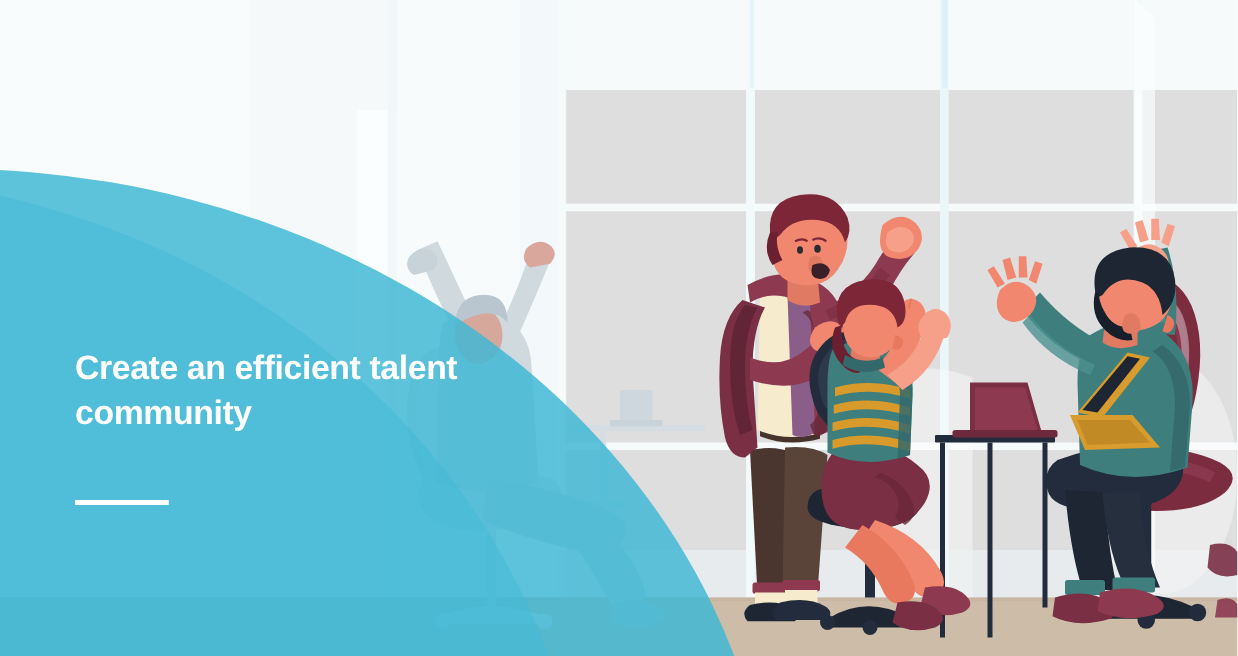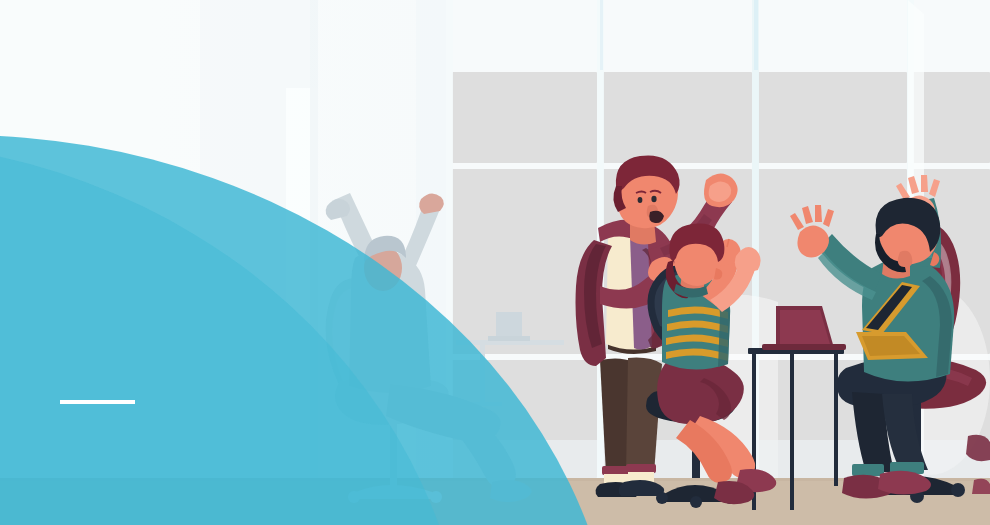--- a/index.html
+++ b/index.html
@@ -158,20 +158,24 @@
       </clipPath>
     </defs>
     <g clip-path="url(#stageClip)">
 
       <ellipse cx="-40" cy="700" rx="660" ry="565" fill="#3FB8D4" opacity="0.84"></ellipse>
 
       <ellipse cx="-150" cy="700" rx="620" ry="560" fill="#44BAD6" opacity="0.55"></ellipse>
     </g>
   </svg>
 
+  <div id="headline-block">
+    <h1 id="headline">Create an efficient talent
+community</h1>
+  </div>
   <div id="headline-rule"></div>
 
   <svg class="layer" viewBox="0 0 990 525" width="990" height="525" preserveAspectRatio="none" style="z-index:50;">
 
     <g>
       <rect x="748" y="348" width="96" height="6" rx="1" fill="#222C3C"></rect>
       <rect x="752" y="354" width="4" height="156" fill="#222C3C"></rect>
       <rect x="790" y="354" width="4" height="156" fill="#222C3C"></rect>
       <rect x="834" y="354" width="4" height="132" fill="#222C3C"></rect>
     </g>

